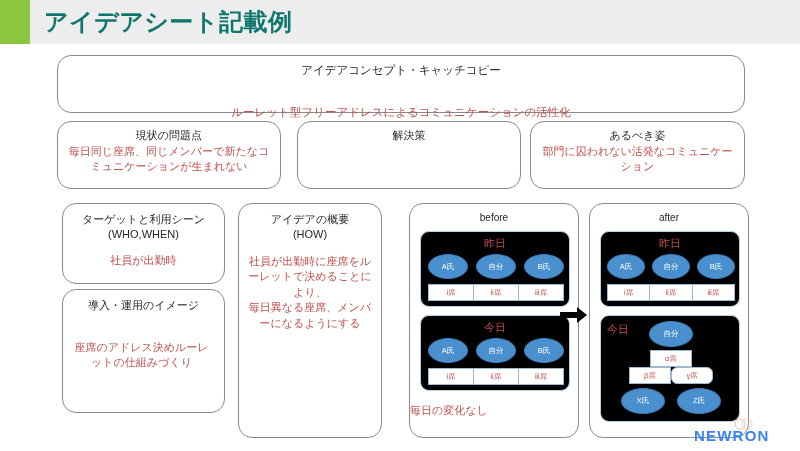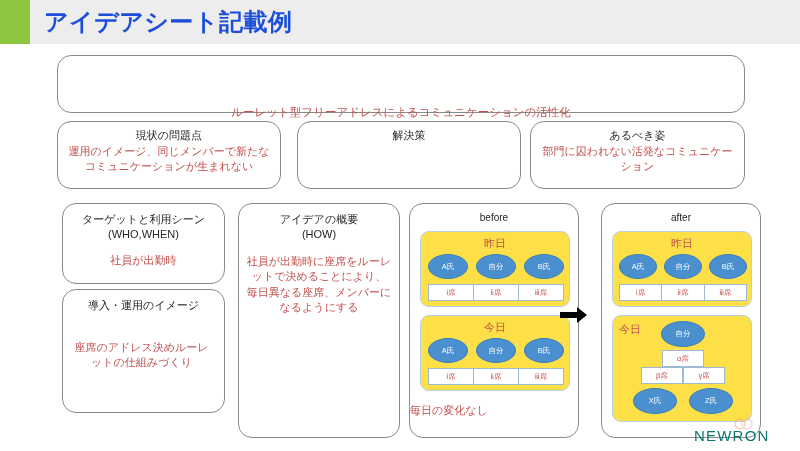--- a/index.html
+++ b/index.html
@@ -16,21 +16,21 @@
   .header{
     position:absolute;left:0;top:0;width:800px;height:44px;
     background:#ededed;
   }
   .header-accent{
     position:absolute;left:0;top:0;width:30px;height:44px;
     background:#8cc63f;
   }
   .header-title{
     position:absolute;left:44px;top:6px;
-    font-size:24px;font-weight:bold;color:#1d4ed8;
+    font-size:24px;font-weight:bold;color:#0f766e;
     letter-spacing:0.5px;
     white-space:nowrap;
   }
 
   
   .rbox{
     position:absolute;
     border:1px solid #8a8a8a;
     border-radius:14px;
     background:#fff;
@@ -64,37 +64,37 @@
   
   #target{left:62px;top:203px;width:163px;height:81px;}
   #target .ttl{position:absolute;left:4px;right:4px;top:8px;}
   #target .red{position:absolute;left:4px;right:4px;top:49px;}
 
   #deploy{left:62px;top:289px;width:163px;height:124px;}
   #deploy .ttl{position:absolute;left:4px;right:4px;top:8px;}
   #deploy .red{position:absolute;left:6px;right:10px;top:50px;}
 
   
-  #how{left:238px;top:203px;width:162px;height:235px;}
+  #how{left:238px;top:203px;width:144px;height:235px;}
   #how .ttl{position:absolute;left:4px;right:4px;top:8px;}
   #how .red{position:absolute;left:6px;right:6px;top:50px;text-align:center;}
 
   
   #before{left:409px;top:203px;width:170px;height:235px;}
-  #after{left:589px;top:203px;width:160px;height:235px;margin-left:12px;}
+  #after{left:589px;top:203px;width:160px;height:235px;}
   .panel-title{
     position:absolute;left:0;right:0;top:8px;
     text-align:center;font-size:10px;color:#262626;
   }
 
   .inner{
     position:absolute;
     border:1px solid #b9cfe4;
     border-radius:9px;
-    background:#fde047;
+    background:#000000;
     box-sizing:border-box;
   }
   .day-label{
     text-align:center;color:#c0504d;font-size:11px;
     line-height:1;
   }
 
   
   .ell{
     position:absolute;
@@ -140,45 +140,46 @@
     text-align:left;color:#c0504d;font-size:11px;
   }
 
   
   .arrow{position:absolute;left:560px;top:306px;width:28px;height:18px;}
 
   
   .logo{position:absolute;left:694px;top:418px;width:100px;height:28px;}
   .logo-text{
     position:absolute;left:0;top:9px;
-    font-size:15px;font-weight:normal;color:#0f766e;
+    font-size:15px;font-weight:bold;color:#3b82f6;
     letter-spacing:1.2px;
   }
   .logo-mark{
     position:absolute;left:40px;top:-2px;width:20px;height:16px;
     opacity:.45;
   }
 </style>
 </head>
 <body>
 
 <div class="slide">
 
   <div class="header">
     <div class="header-accent"></div>
     <div class="header-title">アイデアシート記載例</div>
   </div>
 
   <div class="rbox" id="concept">
+    <div class="ttl">アイデアコンセプト・キャッチコピー</div>
     <div class="red">ルーレット型フリーアドレスによるコミュニケーションの活性化</div>
   </div>
 
   <div class="rbox r2" id="problem">
     <div class="ttl">現状の問題点</div>
-    <div class="red">運用のイメージ、同じメンバーで新たなコミュニケーションが生まれない</div>
+    <div class="red">毎日同じ座席、同じメンバーで新たなコミュニケーションが生まれない</div>
   </div>
 
   <div class="rbox r2" id="solution">
     <div class="ttl">解決策</div>
   </div>
 
   <div class="rbox r2" id="ideal">
     <div class="ttl">あるべき姿</div>
     <div class="red">部門に囚われない活発なコミュニケーション</div>
   </div>
@@ -253,21 +254,21 @@
     </div>
 
     <div class="inner" style="left:10px;top:111px;width:140px;height:107px;">
       <div class="day-label" style="position:absolute;left:6px;top:8px;text-align:left;">今日</div>
 
       <div class="ell" style="left:48px;top:5px;width:44px;height:26px;">自分</div>
 
       <div class="seatbox" style="left:49px;top:34px;width:42px;height:17px;">α席</div>
 
       <div class="seatbox" style="left:28px;top:51px;width:42px;height:17px;">β席</div>
-      <div class="seatbox" style="left:70px;top:51px;width:42px;height:17px;">γ席</div>
+      <div class="seatbox" style="left:70px;top:51px;width:42px;height:17px;border-radius:6px;">γ席</div>
 
       <div class="ell" style="left:20px;top:72px;width:44px;height:26px;">X氏</div>
       <div class="ell" style="left:76px;top:72px;width:44px;height:26px;">Z氏</div>
     </div>
   </div>
 
   <div class="logo">
     <div class="logo-mark">
       <svg width="20" height="16" viewBox="0 0 20 16">
         <circle cx="6" cy="8" r="5" fill="none" stroke="#f0a070" stroke-width="1.6"></circle>

